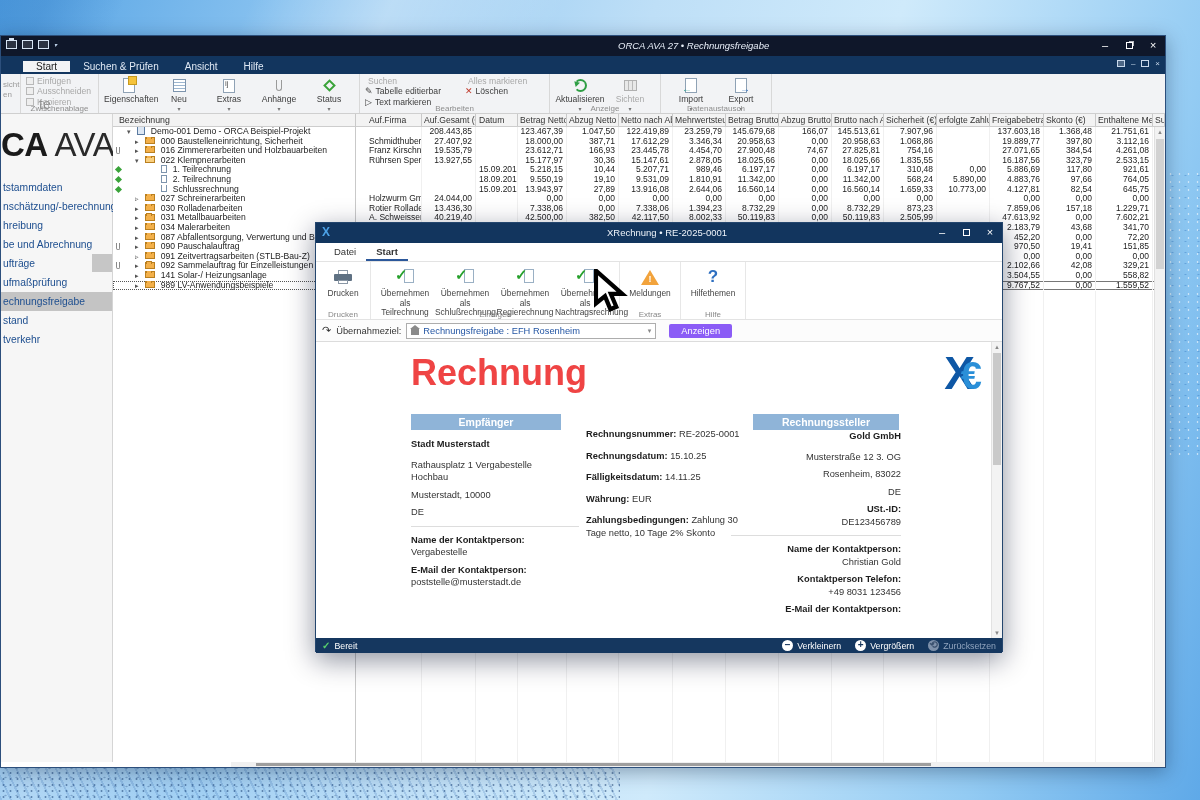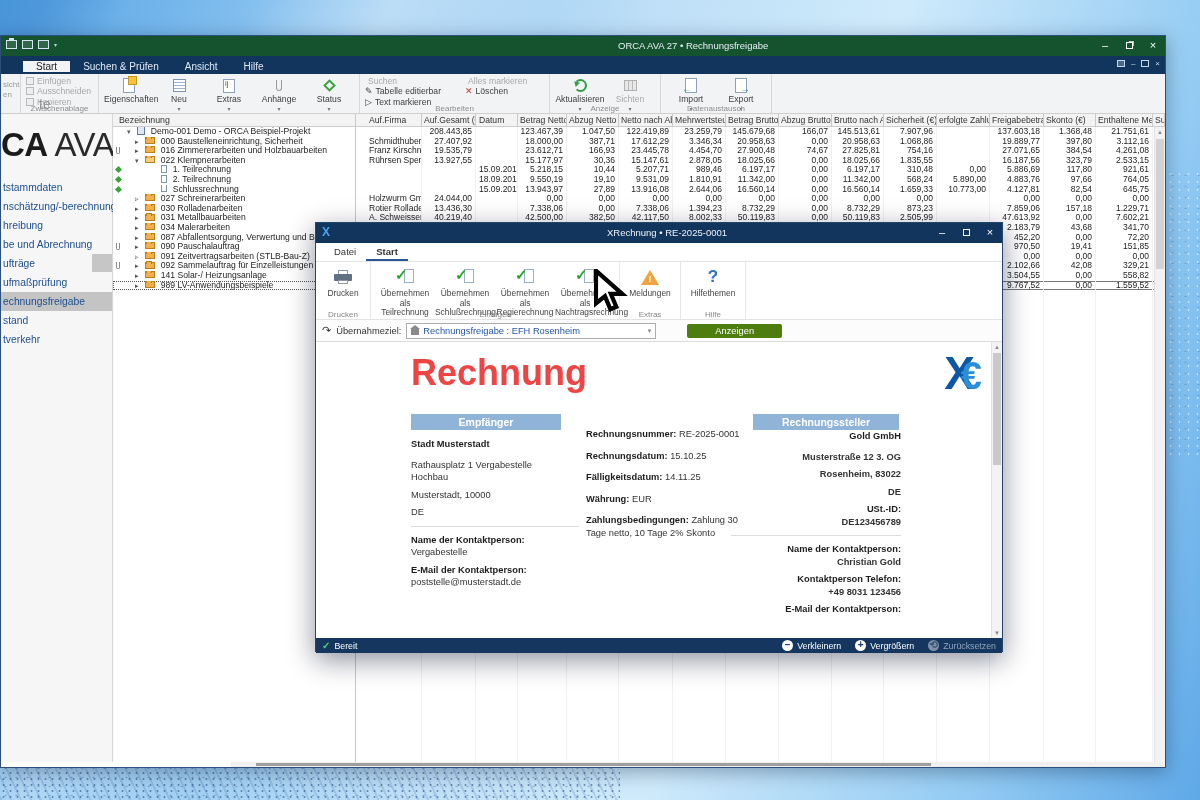--- a/index.html
+++ b/index.html
@@ -19,21 +19,21 @@
       radial-gradient(rgba(8,45,100,.32) .8px, transparent 1.3px);
     background-size:auto,7px 6px,11px 9px; }
   .speck2 { position:absolute; left:1166px; top:170px; width:34px; height:290px; opacity:.7;
     background-image: radial-gradient(rgba(255,255,255,.8) .8px, transparent 1.2px),
       radial-gradient(rgba(30,100,180,.45) .8px, transparent 1.2px);
     background-size:9px 8px,13px 11px; }
 
   
   .win { position:absolute; left:0; top:35px; width:1166px; height:733px; background:#fff;
          border:1px solid #2c4f7c; box-shadow:0 4px 18px rgba(0,20,50,.35); }
-  .titlebar { position:relative; height:20px; background:#14532d; color:#fff; }
+  .titlebar { position:relative; height:20px; background:#0f172a; color:#fff;font-style:italic; }
   .qa { position:absolute; left:5px; top:4px; display:flex; gap:5px; align-items:center; }
   .qa-ic { width:11px; height:9px; border:1px solid #d7e4f4; background:rgba(255,255,255,.12); position:relative; }
   .qa-ic.printer::before { content:""; position:absolute; left:2px; top:-3px; width:5px; height:3px; background:#d7e4f4; }
   .qa-dd { color:#bcd0e8; font-size:6px; }
   .win-title { position:absolute; left:617px; top:0; line-height:20px; font-size:9.5px; color:#e8eef8; white-space:nowrap; }
   .win-ctrls { position:absolute; right:0; top:0; display:flex; }
   .wc { width:24px; height:20px; line-height:19px; text-align:center; color:#fff; font-size:11px; }
   .wc .boxr { display:inline-block; width:7px; height:7px; border:1px solid #fff; box-shadow:2px -2px 0 -1px rgba(255,255,255,.7); }
 
   .tabrow { position:relative; height:18px; background:#12355e; display:flex; padding-left:22px; }
@@ -153,34 +153,34 @@
   .ic-warn i { position:absolute; left:-1.5px; top:4px; font-style:normal; color:#fff; font-size:9px; font-weight:bold; }
   .ic-help { color:#2e6fc0; font-size:17px; font-weight:bold; }
   .m-target { height:22px; border-bottom:1px solid #dcdcdc; background:#fcfcfc; display:flex; align-items:center; padding:0 6px; gap:5px; }
   .tgt-ic { font-size:11px; color:#333; }
   .tgt-label { font-size:9.3px; color:#333; white-space:nowrap; }
   .tgt-dd { width:250px; height:16px; border:1px solid #adadad; background:#fff; display:flex; align-items:center; padding:0 4px; gap:4px; }
   .house { width:8px; height:6px; background:#8a8a8a; position:relative; margin-top:3px; }
   .house::before { content:""; position:absolute; left:-1px; top:-4px; border-left:5px solid transparent; border-right:5px solid transparent; border-bottom:4px solid #8a8a8a; }
   .tgt-val { flex:1; font-size:9.3px; color:#2456a4; white-space:nowrap; overflow:hidden; }
   .tgt-chev { font-size:7px; color:#888; }
-  .btn-anzeigen { margin-left:26px; background:#4d7c0f; color:#fff; font-size:9.3px; padding:2px 28px; border-radius:2px; }
+  .btn-anzeigen { margin-left:8px; background:#8b5cf6; color:#fff; font-size:9.3px; padding:2px 12px; border-radius:2px; }
 
   .m-preview { position:relative; height:296px; background:#fff; overflow:hidden; }
   .inv-title { position:absolute; left:95px; top:10px; font-size:36px; font-weight:bold; color:#ef4444; }
   .inv-logo { position:absolute; right:20px; top:4px; white-space:nowrap; }
   .inv-logo .lx { font-size:46px; font-weight:800; color:#0e57a5; }
   .inv-logo .le { font-size:38px; font-weight:700; color:#2a8fd8; margin-left:-14px; }
   .band { position:absolute; top:72px; height:16px; line-height:16px; background:#8fb4d8; color:#fff; font-weight:bold; font-size:10.5px; text-align:center; }
   .band.rec { left:95px; width:150px; } .band.iss { left:437px; width:146px; }
   .inv-col { position:absolute; top:96px; font-size:9.3px; color:#333; line-height:1.35; }
   .inv-col b { color:#1d1d1d; }
   .inv-left { left:95px; width:168px; }
   .inv-mid { left:270px; width:172px; top:86px; }
-  .inv-right { left:415px; width:170px; text-align:right; top:88px;font-weight:bold; }
+  .inv-right { left:415px; width:170px; text-align:right; top:88px; }
   .inv-gap { height:8px; } .inv-gap-s { height:5px; }
   .inv-hr { border-top:1px solid #ddd; margin:7px 0; }
   .meta-line { margin-bottom:9px; }
   .pv-scroll { position:absolute; right:0; top:0; bottom:0; width:11px; background:#f3f3f3; border-left:1px solid #e2e2e2; }
   .pv-scroll .arrow { display:block; text-align:center; font-size:6px; color:#888; line-height:10px; }
   .pv-scroll .arrow.btm { position:absolute; bottom:0; left:0; right:0; }
   .pv-scroll .thumb { position:absolute; left:1px; right:1px; top:11px; height:112px; background:#c9c9c9; }
   .m-status { height:15px; background:#15375f; color:#fff; display:flex; align-items:center; font-size:8.8px; padding:0 6px; }
   .m-status .chk { color:#57d06d; font-weight:bold; margin-right:4px; font-size:10px; }
   .m-status .right { margin-left:auto; display:flex; gap:14px; align-items:center; }

